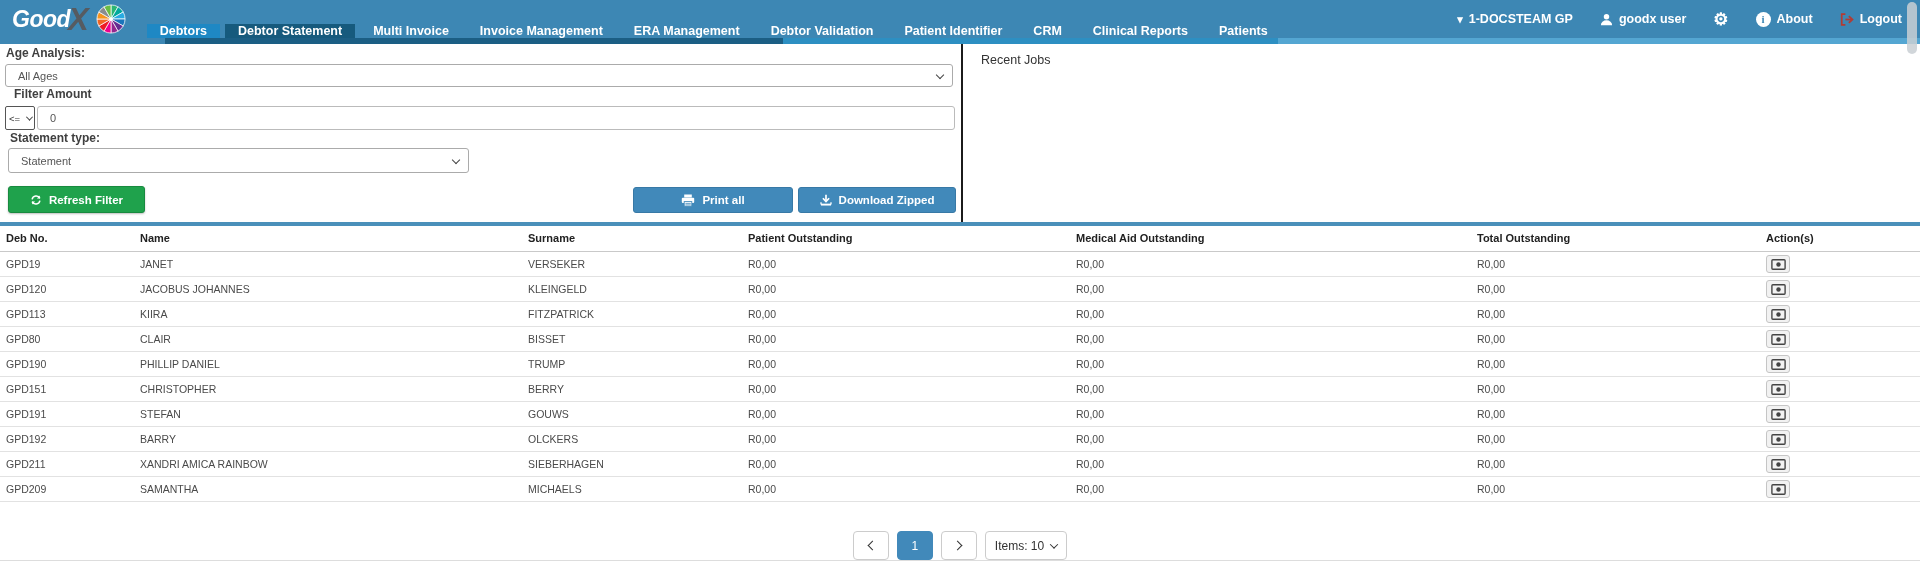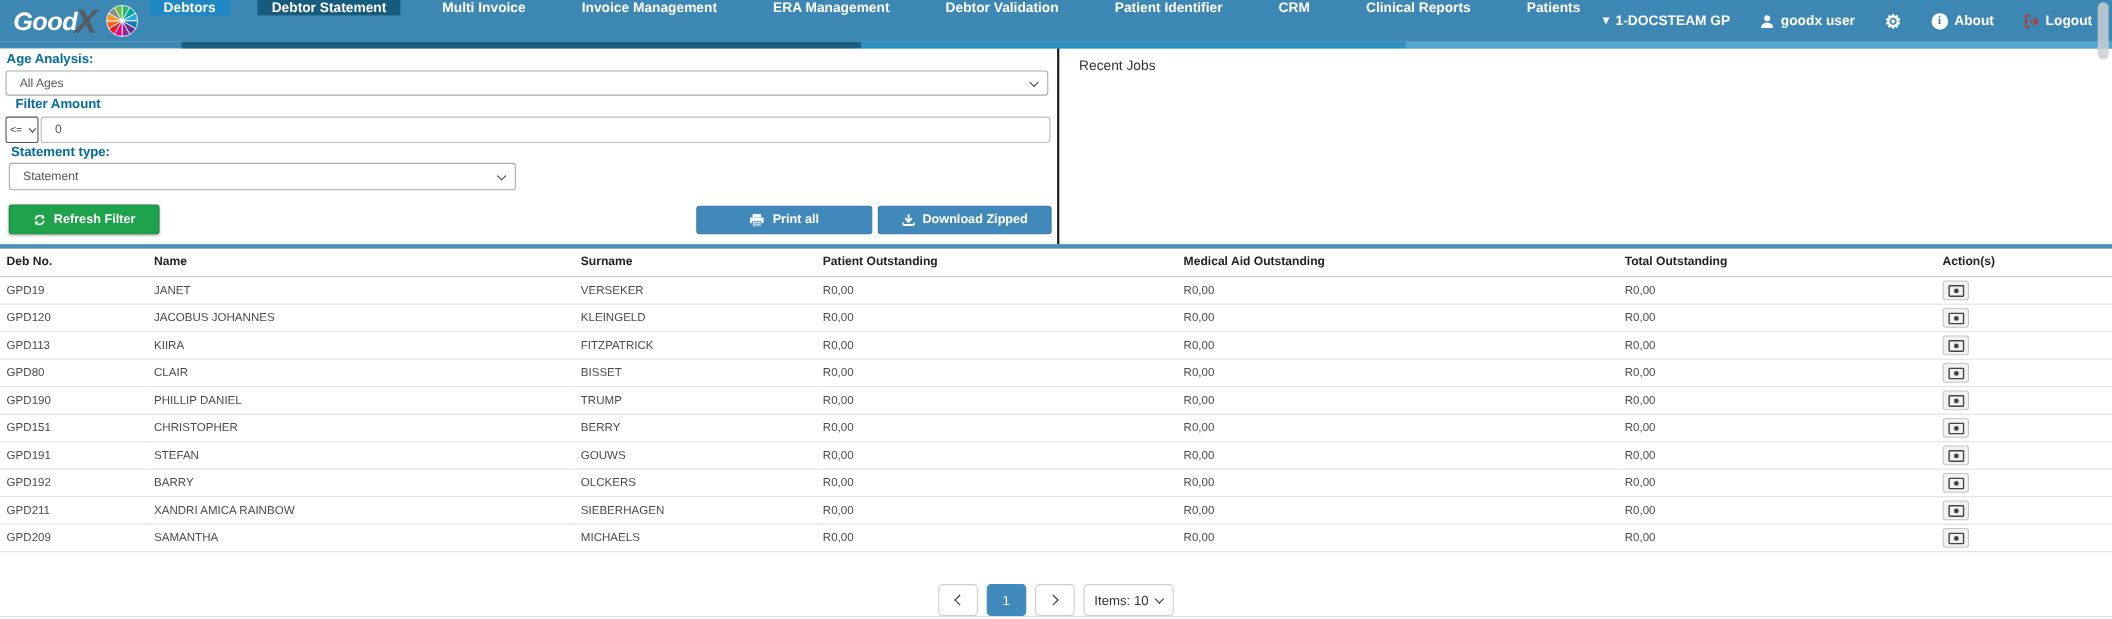--- a/index.html
+++ b/index.html
@@ -11,21 +11,21 @@
 
   
   .navbar {
     position:absolute; left:0; top:0; width:1920px; height:38px;
     background:#3d87b4; display:flex; align-items:stretch;
   }
   .brand { display:flex; align-items:center; padding:0 6px 0 12px; cursor:pointer; }
   .brand-good { color:#fff; font-size:23px; font-weight:bold; font-style:italic; letter-spacing:-0.5px; }
   .brand-x { color:#565b61; font-size:31px; font-weight:bold; font-style:italic; margin-left:-2px; line-height:1; }
   .pinwheel { margin-left:7px; }
-  .nav-items { display:flex; align-items:flex-start; margin-left:4px;gap:20px; }
+  .nav-items { display:flex; align-items:flex-end; margin-left:15px; }
   .nav-item {
     display:flex; align-items:center; padding:0 13px; color:#fff;
     font-size:12.5px; font-weight:600; text-decoration:none; cursor:pointer; white-space:nowrap;
   }
   .nav-item + .nav-item { margin-left:5px; }
   .nav-item.highlight { background:#1e88c4; }
   .nav-item.active { background:#165a7d; }
   .nav-right { margin-left:auto; display:flex; align-items:center; gap:27px; padding-right:18px; }
   .nav-right-item { display:flex; align-items:center; gap:6px; color:#fff; font-size:12.5px; font-weight:600; cursor:pointer; white-space:nowrap; }
   .caret { font-size:11px; line-height:1; }
@@ -41,21 +41,21 @@
   .subnav-strip .seg { position:absolute; top:0; height:6px; display:block; }
   .seg1 { left:165px; width:618px; background:#1b5e84; }
   .seg2 { left:783px; width:495px; background:#2d8fc2; }
   .seg3 { left:1278px; width:642px; background:#54a6d2; }
 
   
   .scroll-thumb { position:absolute; right:3px; top:2px; width:10px; height:52px; border-radius:5px;
     background:#c9cfd4; opacity:0.85; }
 
   
-  .flabel { position:absolute; font-size:12px; font-weight:bold; color:#0369a1; }
+  .flabel { position:absolute; font-size:12px; font-weight:bold; color:#404040; }
   .lbl-age { left:6px; top:46px; }
   .lbl-amount { left:14px; top:87px; }
   .lbl-stmt { left:10px; top:131px; }
 
   .selwrap { position:absolute; }
   .selwrap select {
     width:100%; height:100%; appearance:none; -webkit-appearance:none;
     border:1px solid #ababab; border-radius:3px; background:#fff;
     font-family:"Liberation Sans", sans-serif; font-size:11px; color:#555;
     padding:0 20px 0 12px; outline:none; cursor:pointer;

